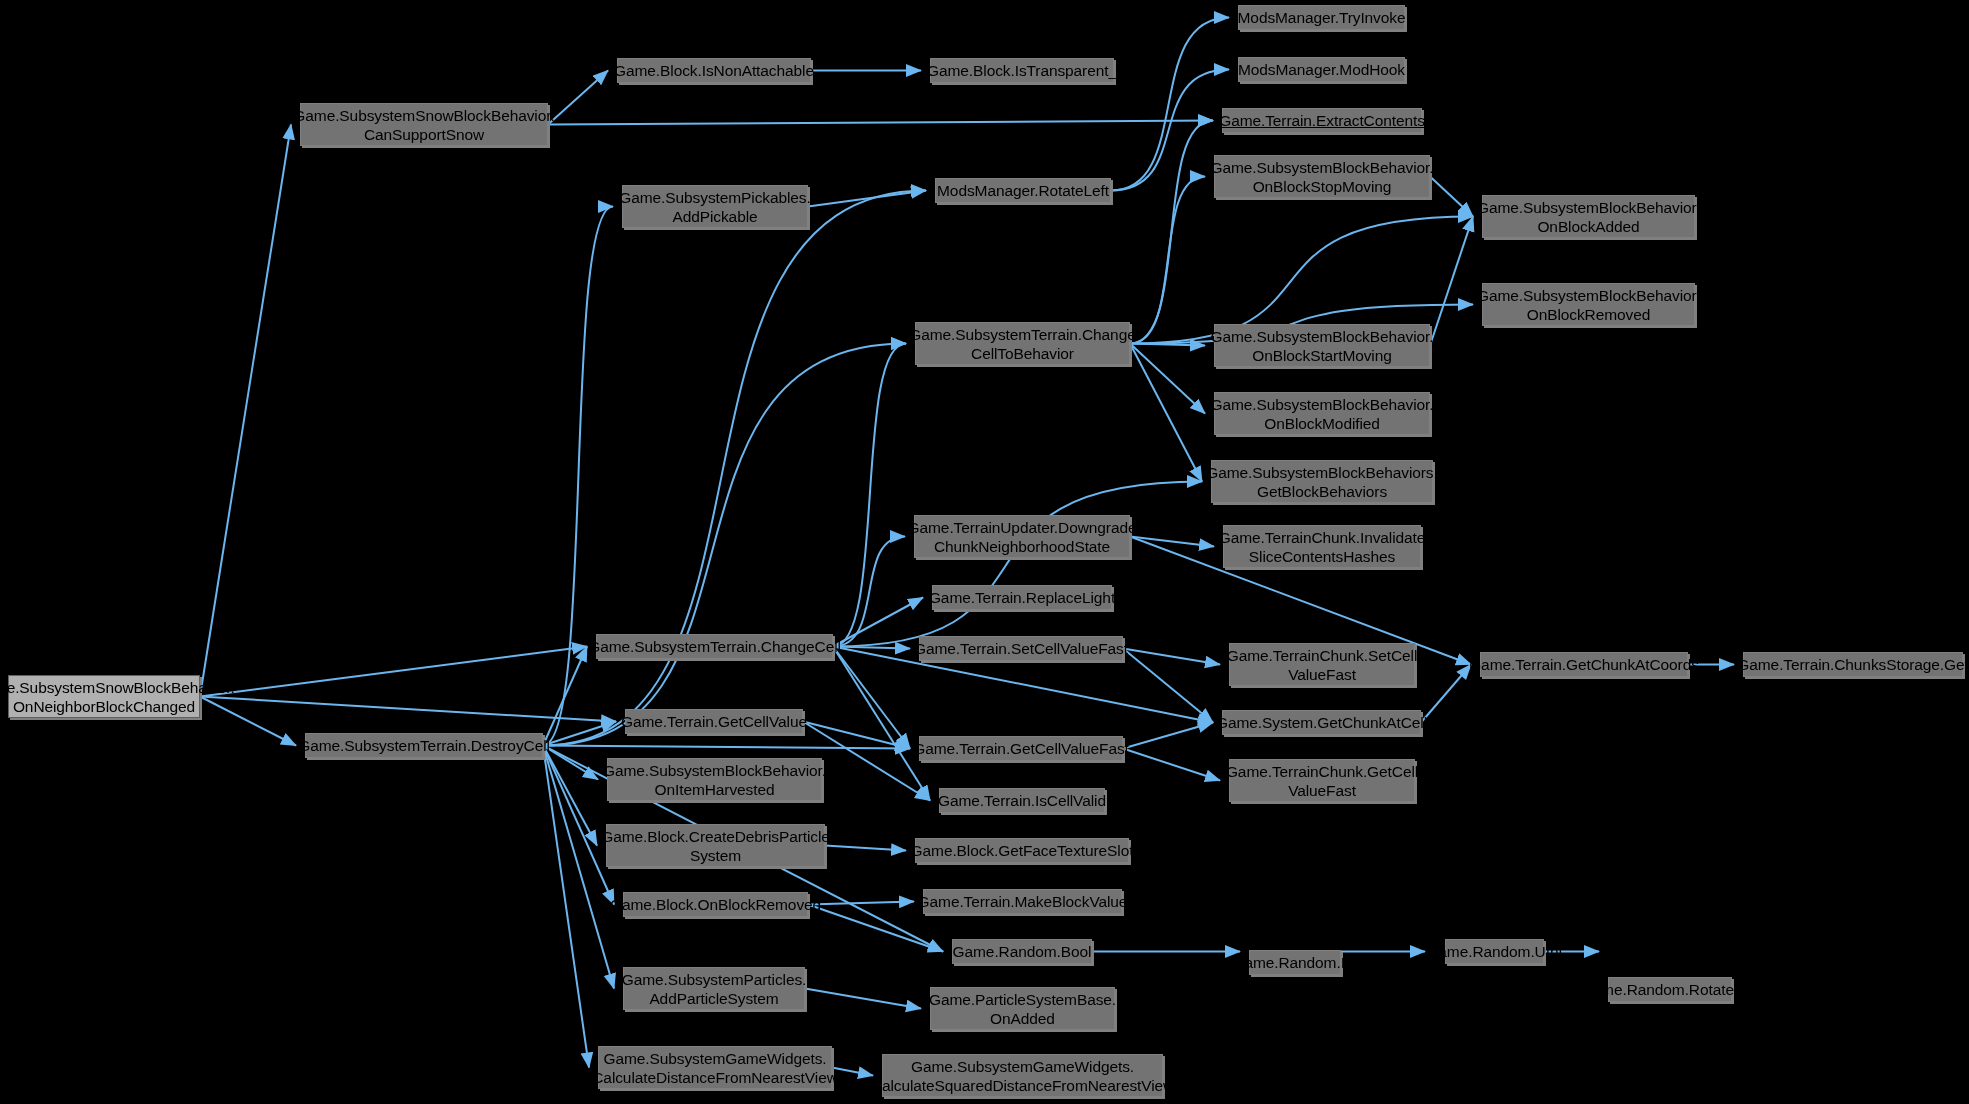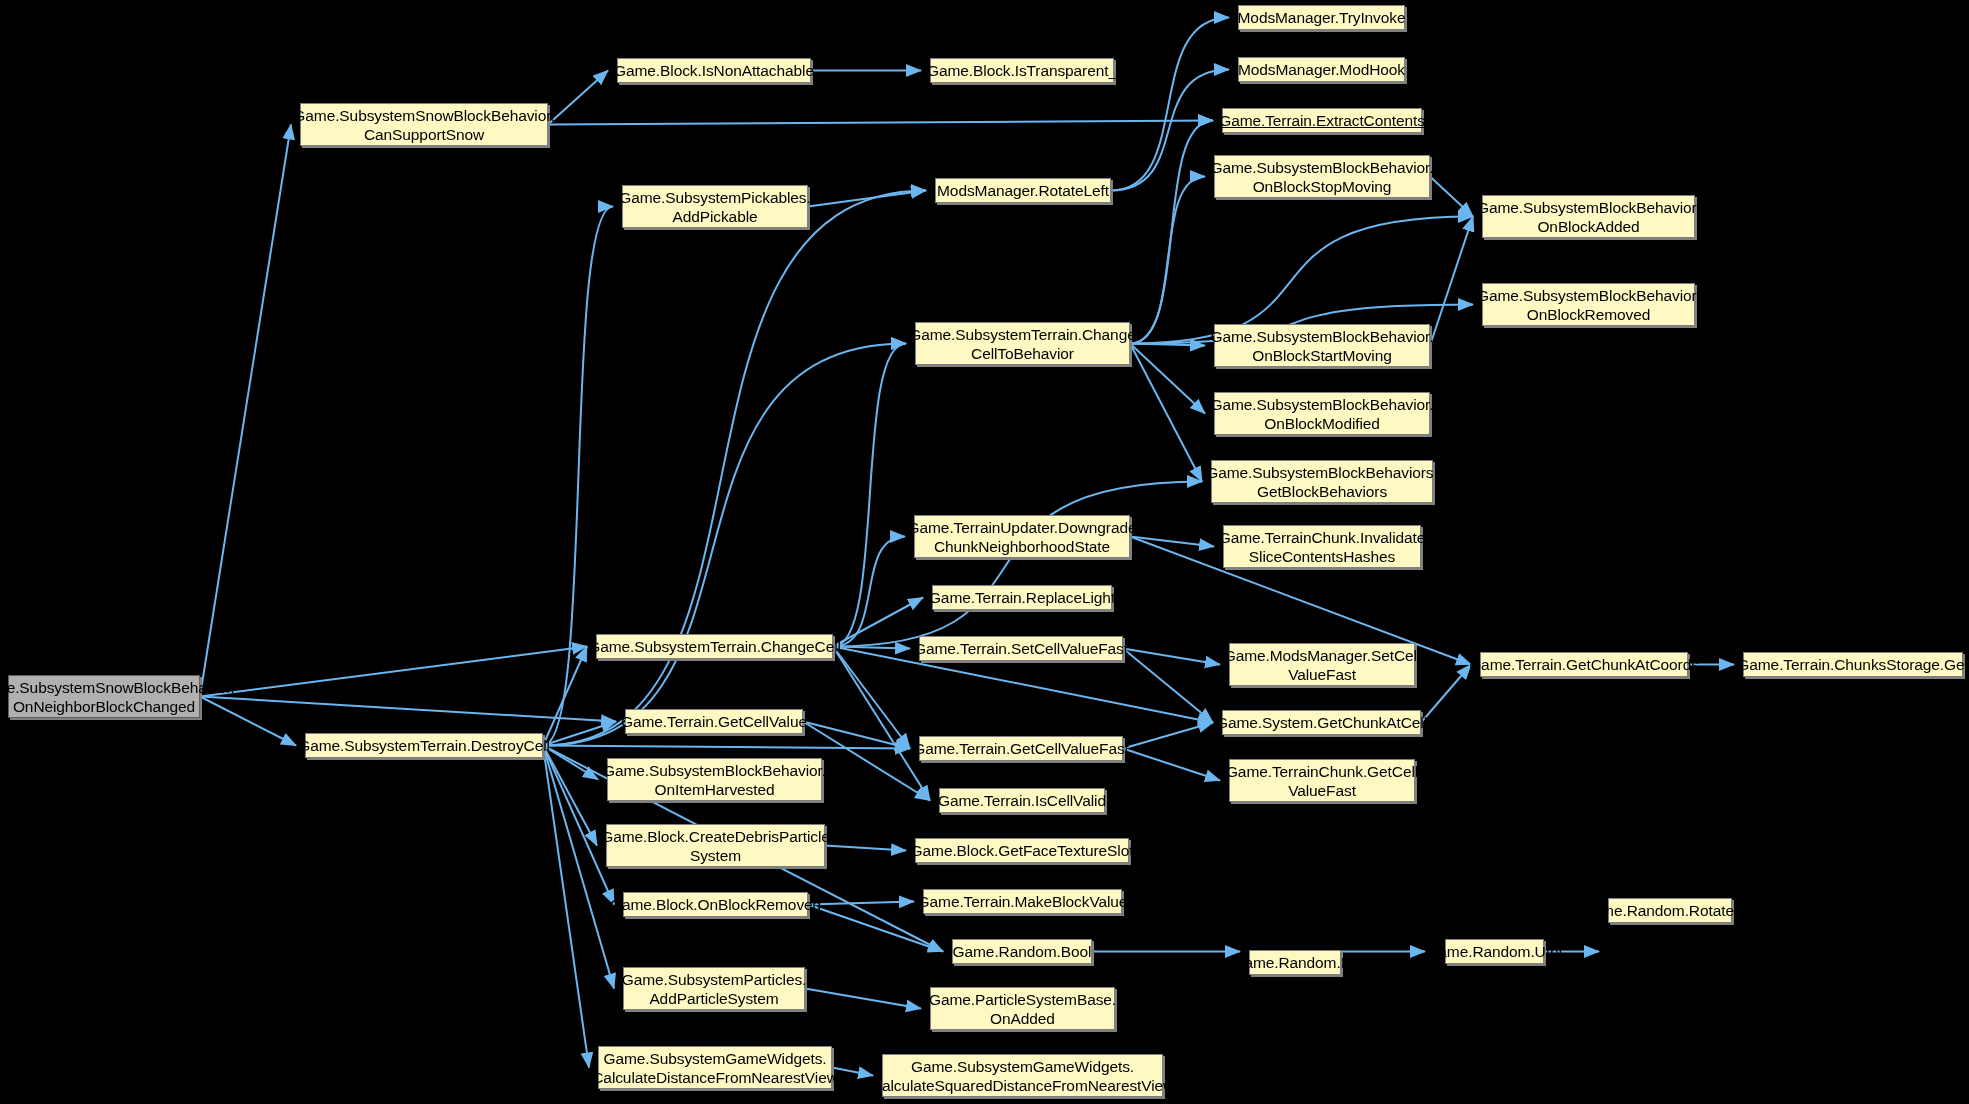--- a/index.html
+++ b/index.html
@@ -17,21 +17,21 @@
   }
   #edges {
     position: absolute;
     left: 0; top: 0;
     width: 1969px; height: 1104px;
     pointer-events: none;
   }
   .node {
     position: absolute;
     box-sizing: border-box;
-    background: #fef9c3;
+    background: #737373;
     border: 1px solid #808080;
     box-shadow: 2px 2px 0 0 #808080;
     color: #000000;
     font-size: 15.5px;
     line-height: 19px;
     display: flex;
     align-items: center;
     justify-content: center;
     text-align: center;
     white-space: pre-line;
@@ -139,41 +139,41 @@
 OnBlockModified</div>
       <div class="node" style="left: 1211px; top: 460px; width: 222px; height: 43px;">Game.SubsystemBlockBehaviors.
 GetBlockBehaviors</div>
       <div class="node" style="left: 914px; top: 515px; width: 216px; height: 43px;">Game.TerrainUpdater.Downgrade
 ChunkNeighborhoodState</div>
       <div class="node" style="left: 1223px; top: 525px; width: 198px; height: 43px;">Game.TerrainChunk.Invalidate
 SliceContentsHashes</div>
       <div class="node" style="left: 932px; top: 585px; width: 180px; height: 25px;">Game.Terrain.ReplaceLight</div>
       <div class="node" style="left: 596px; top: 634px; width: 237px; height: 25px;">Game.SubsystemTerrain.ChangeCell</div>
       <div class="node" style="left: 919px; top: 636px; width: 204px; height: 25px;">Game.Terrain.SetCellValueFast</div>
-      <div class="node" style="left: 1229px; top: 643px; width: 186px; height: 43px;">Game.ModsManager.SetCell
+      <div class="node" style="left: 1229px; top: 643px; width: 186px; height: 43px;">Game.TerrainChunk.SetCell
 ValueFast</div>
       <div class="node" style="left: 1480px; top: 652px; width: 208px; height: 25px;">Game.Terrain.GetChunkAtCoords</div>
       <div class="node" style="left: 1743px; top: 652px; width: 220px; height: 25px;">Game.Terrain.ChunksStorage.Get</div>
       <div class="node" style="left: 625px; top: 709px; width: 178px; height: 25px;">Game.Terrain.GetCellValue</div>
       <div class="node" style="left: 1222px; top: 710px; width: 199px; height: 25px;">Game.System.GetChunkAtCell</div>
       <div class="node" style="left: 919px; top: 736px; width: 204px; height: 25px;">Game.Terrain.GetCellValueFast</div>
       <div class="node" style="left: 607px; top: 758px; width: 215px; height: 43px;">Game.SubsystemBlockBehavior.
 OnItemHarvested</div>
       <div class="node" style="left: 1229px; top: 759px; width: 186px; height: 43px;">Game.TerrainChunk.GetCell
 ValueFast</div>
       <div class="node" style="left: 939px; top: 788px; width: 166px; height: 25px;">Game.Terrain.IsCellValid</div>
       <div class="node" style="left: 606px; top: 824px; width: 219px; height: 43px;">Game.Block.CreateDebrisParticle
 System</div>
       <div class="node" style="left: 915px; top: 838px; width: 214px; height: 25px;">Game.Block.GetFaceTextureSlot</div>
       <div class="node" style="left: 623px; top: 892px; width: 185px; height: 25px;">Game.Block.OnBlockRemoved</div>
       <div class="node" style="left: 923px; top: 889px; width: 199px; height: 25px;">Game.Terrain.MakeBlockValue</div>
       <div class="node" style="left: 952px; top: 939px; width: 140px; height: 25px;">Game.Random.Bool</div>
       <div class="node" style="left: 1249px; top: 939px; width: 92px; height: 25px; margin-top: 11px;">Game.Random.Int</div>
       <div class="node" style="left: 1445px; top: 939px; width: 99px; height: 25px;">Game.Random.UInt</div>
-      <div class="node" style="left: 1608px; top: 898px; width: 124px; height: 25px;">Game.Random.RotateLeft</div>
+      <div class="node" style="left: 1608px; top: 977px; width: 124px; height: 25px;">Game.Random.RotateLeft</div>
       <div class="node" style="left: 623px; top: 967px; width: 182px; height: 43px;">Game.SubsystemParticles.
 AddParticleSystem</div>
       <div class="node" style="left: 930px; top: 987px; width: 185px; height: 43px;">Game.ParticleSystemBase.
 OnAdded</div>
       <div class="node" style="left: 598px; top: 1046px; width: 234px; height: 43px;">Game.SubsystemGameWidgets.
 CalculateDistanceFromNearestView</div>
       <div class="node" style="left: 882px; top: 1054px; width: 281px; height: 43px;">Game.SubsystemGameWidgets.
 CalculateSquaredDistanceFromNearestView</div>
     </div>
 </div>

